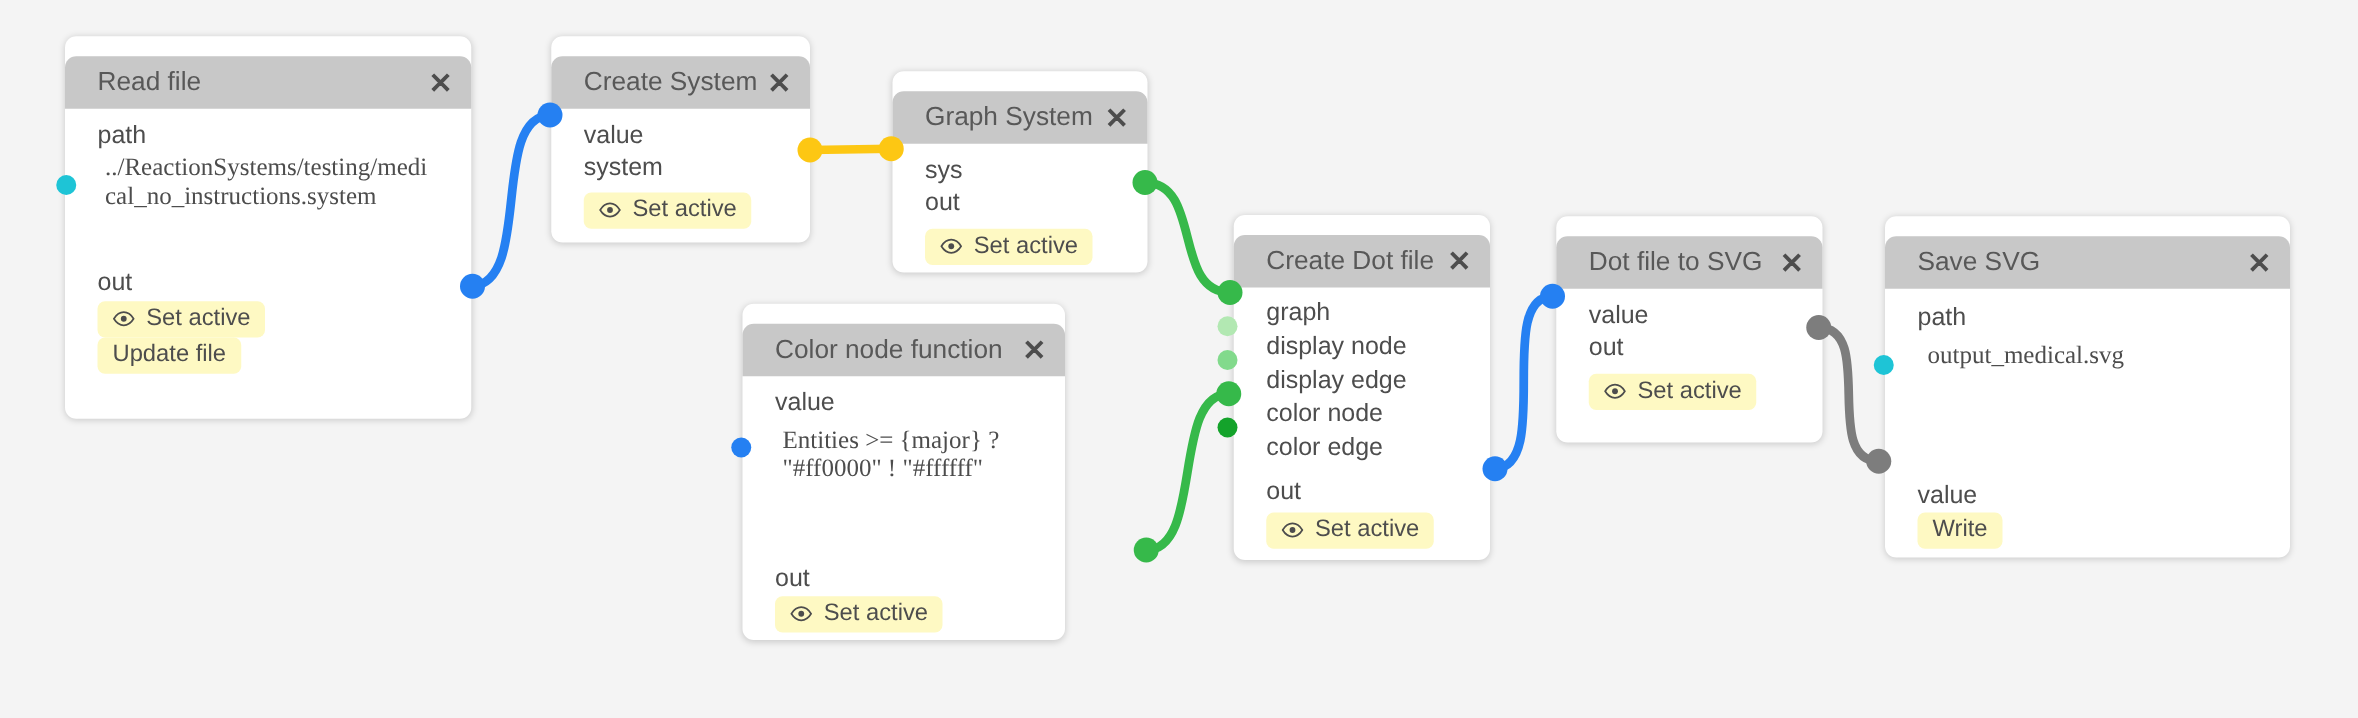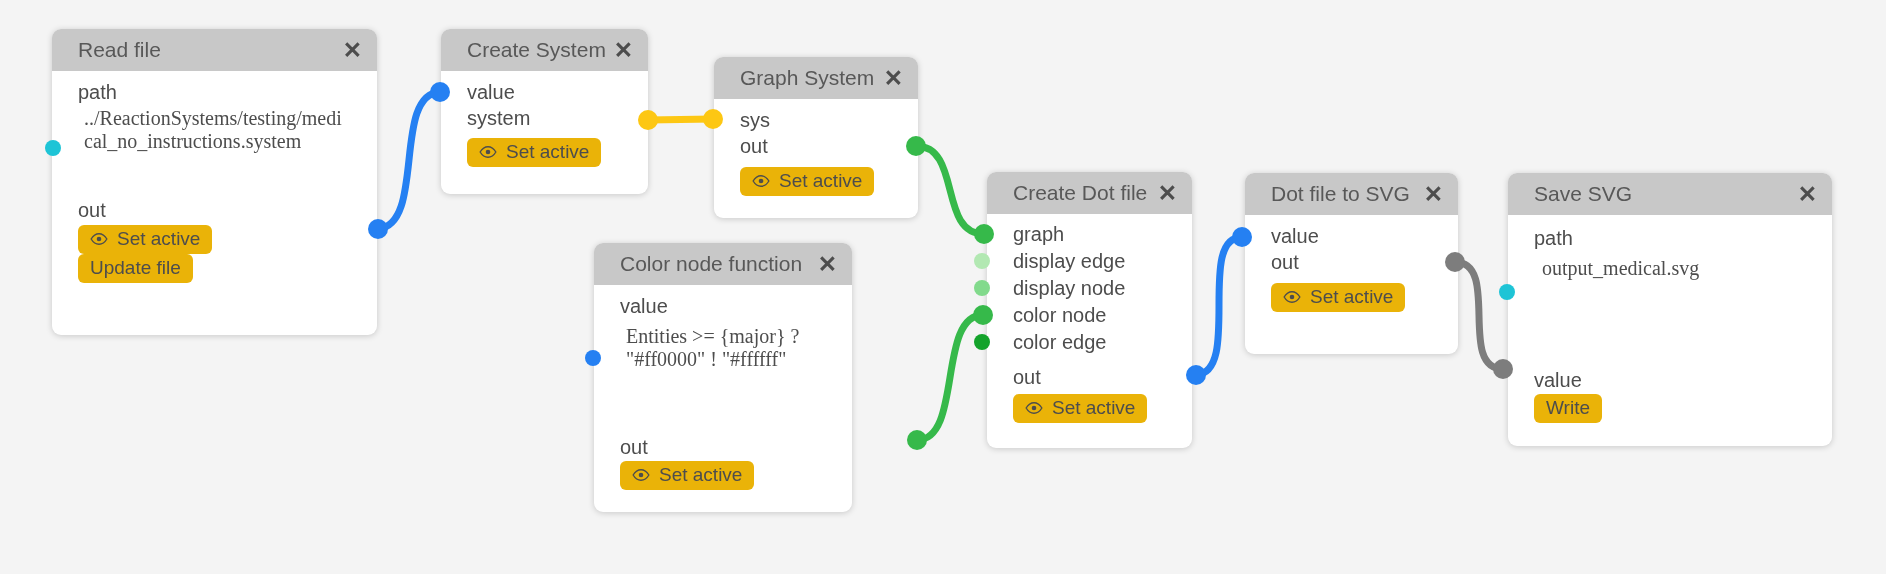--- a/index.html
+++ b/index.html
@@ -1,26 +1,26 @@
 <!DOCTYPE html>
 <html><head>
 <meta charset="utf-8">
 <style>
   html,body{margin:0;padding:0;}
   body{background:#f4f4f4;font-family:"Liberation Sans",sans-serif;}
   .canvas{position:relative;width:1886px;height:574px;background:#f4f4f4;overflow:hidden;}
   .node{position:absolute;background:#ffffff;border-radius:9px;box-shadow:0 1px 6px rgba(0,0,0,0.18);}
-  .node-header{height:42px;background:#c8c8c8;border-radius:9px 9px 0 0;display:flex;align-items:center;padding:0 15px 0 26px;color:#585858;font-size:21px;cursor:move;}
+  .node-header{height:42px;background:#c8c8c8;border-radius:9px 9px 0 0;display:flex;align-items:center;padding:0 15px 0 26px;color:#585858;font-size:21px;cursor:move;margin-top:16px;}
   .node-title{flex:1;white-space:nowrap;}
   .close-btn{font-size:23px;font-weight:700;color:#4d4d4d;line-height:1;cursor:pointer;}
   .node-body{padding:8px 14px 0 26px;color:#4d4d4d;font-size:20px;}
   .row{line-height:26px;white-space:nowrap;}
   .row27{line-height:27px;white-space:nowrap;}
   .value-block{margin:2px 0 0 6px;line-height:23px;word-break:break-all;cursor:text;font-family:Liberation Serif, serif;}
-  .btn{display:inline-flex;align-items:center;gap:9px;background:#eab308;border-radius:6px;padding:2px 12px 3px 12px;font-size:19px;color:#4d4d4d;line-height:24px;cursor:pointer;white-space:nowrap;}
+  .btn{display:inline-flex;align-items:center;gap:9px;background:#fef9c3;border-radius:6px;padding:2px 12px 3px 12px;font-size:19px;color:#4d4d4d;line-height:24px;cursor:pointer;white-space:nowrap;}
   .btn svg{flex:0 0 auto;}
   .wires{position:absolute;left:0;top:0;pointer-events:none;}
   .wires path{fill:none;stroke-width:7;stroke-linecap:round;}
 </style>
 </head>
 <body>
 
 <div class="canvas">
 
   <div class="node" style="left:52px;top:29px;width:325px;height:306px;">
@@ -110,22 +110,22 @@
     </div>
   </div>
 
   <div class="node" style="left:987px;top:172px;width:205px;height:276px;">
     <div class="node-header">
       <span class="node-title">Create Dot file</span>
       <span class="close-btn">✕</span>
     </div>
     <div class="node-body" style="padding-top:7px;">
       <div class="row27">graph</div>
+      <div class="row27">display node</div>
       <div class="row27">display edge</div>
-      <div class="row27">display node</div>
       <div class="row27">color node</div>
       <div class="row27">color edge</div>
       <div class="row27" style="margin-top:8px;">out</div>
       <div style="margin-top:3px;">
         <span class="btn">
           <svg width="18" height="14" viewBox="0 0 24 18">
               <path d="M12 2 C6.5 2 3 6.5 1.5 9 C3 11.5 6.5 16 12 16 C17.5 16 21 11.5 22.5 9 C21 6.5 17.5 2 12 2 Z" fill="none" stroke="#4d4d4d" stroke-width="1.8"></path>
               <circle cx="12" cy="9" r="3.1" fill="#4d4d4d"></circle>
             </svg>
           <span>Set active</span>

